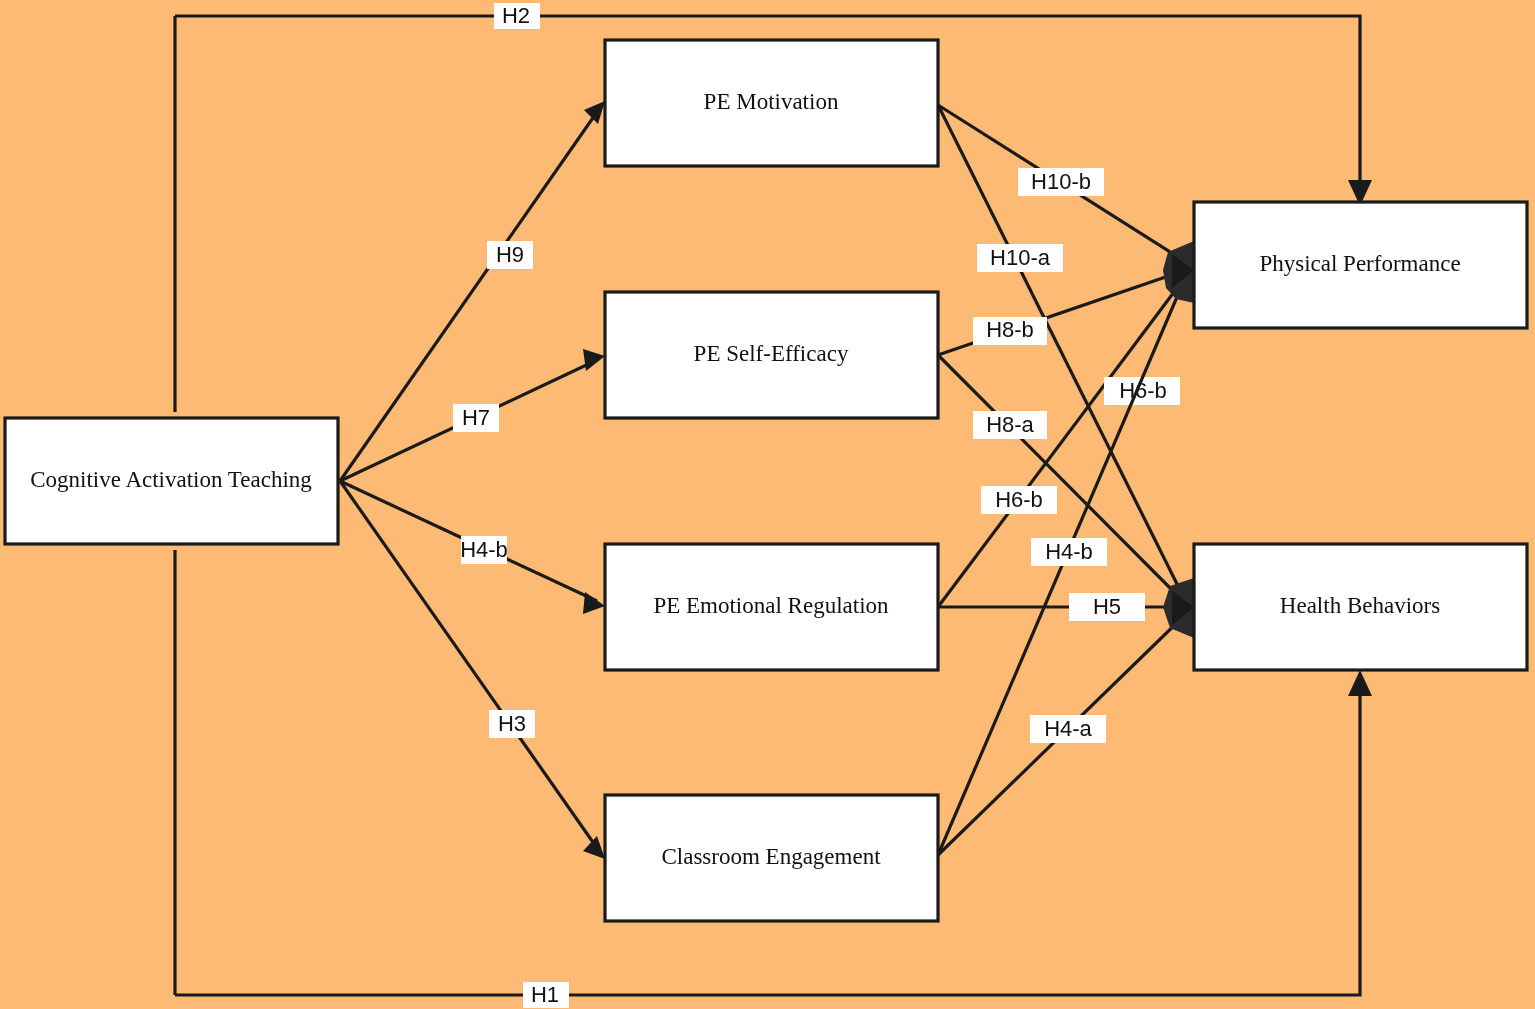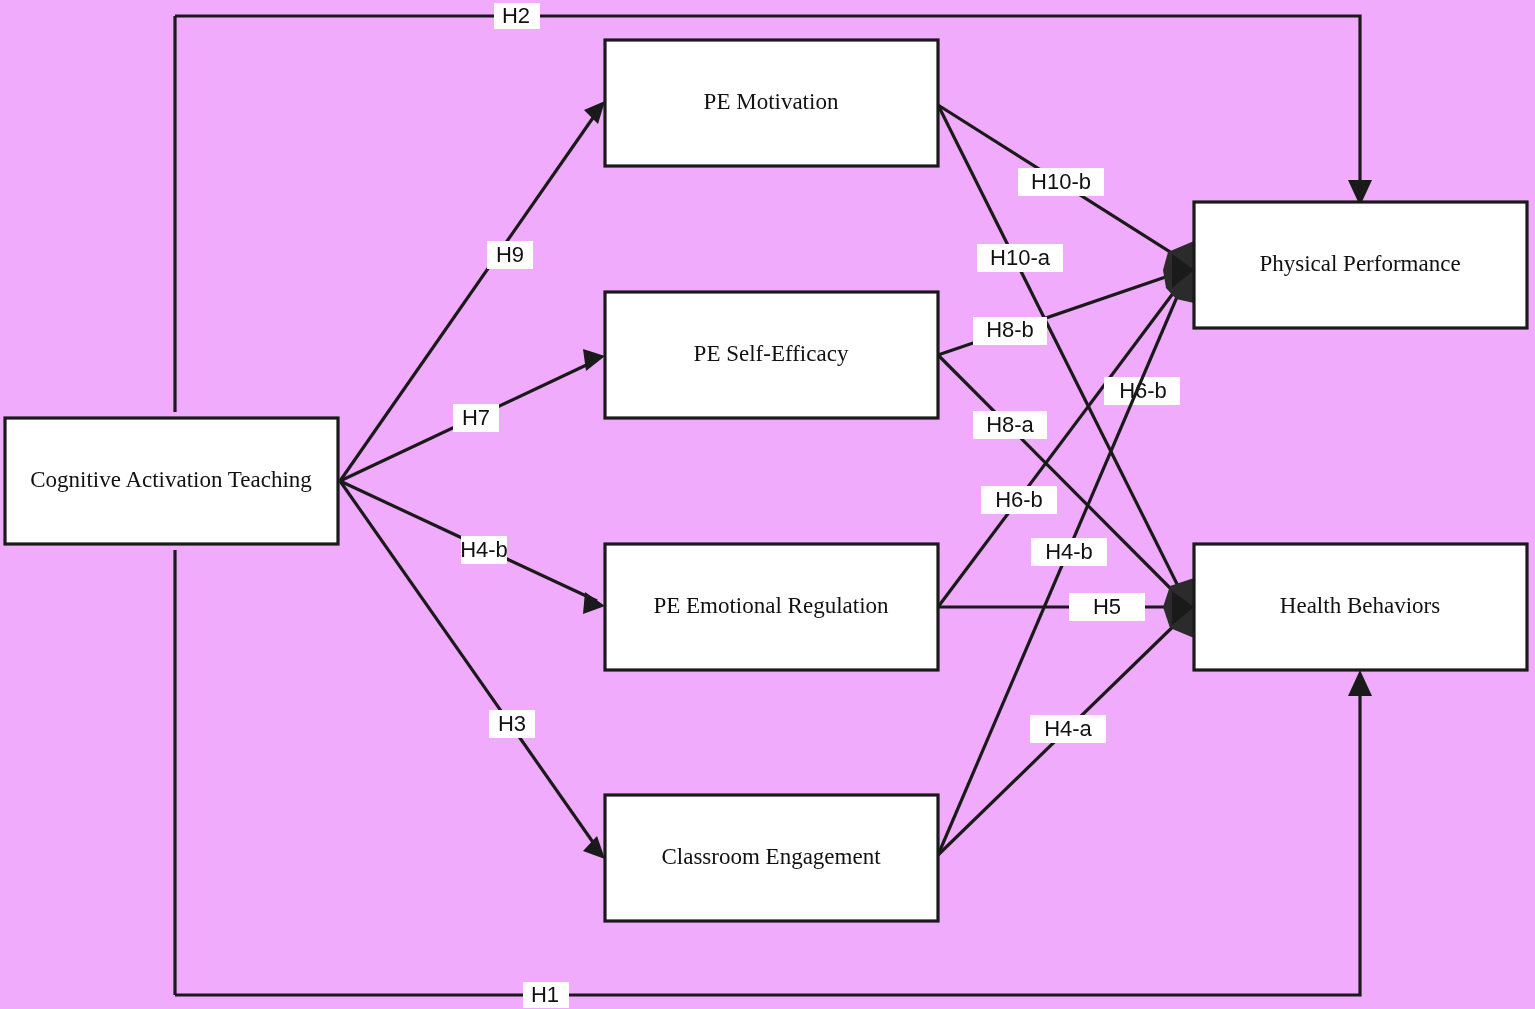--- a/index.html
+++ b/index.html
@@ -8,21 +8,21 @@
     padding: 0;
     background: #ffffff;
   }
   body {
     font-family: "Liberation Serif", serif;
   }
   #diagram-root {
     position: relative;
     width: 1535px;
     height: 1009px;
-    background: #f0abfc;
+    background: #fdba74;
     overflow: hidden;
   }
   #diagram-svg {
     position: absolute;
     top: 0;
     left: 0;
     width: 1535px;
     height: 1009px;
   }
   .node-box {

